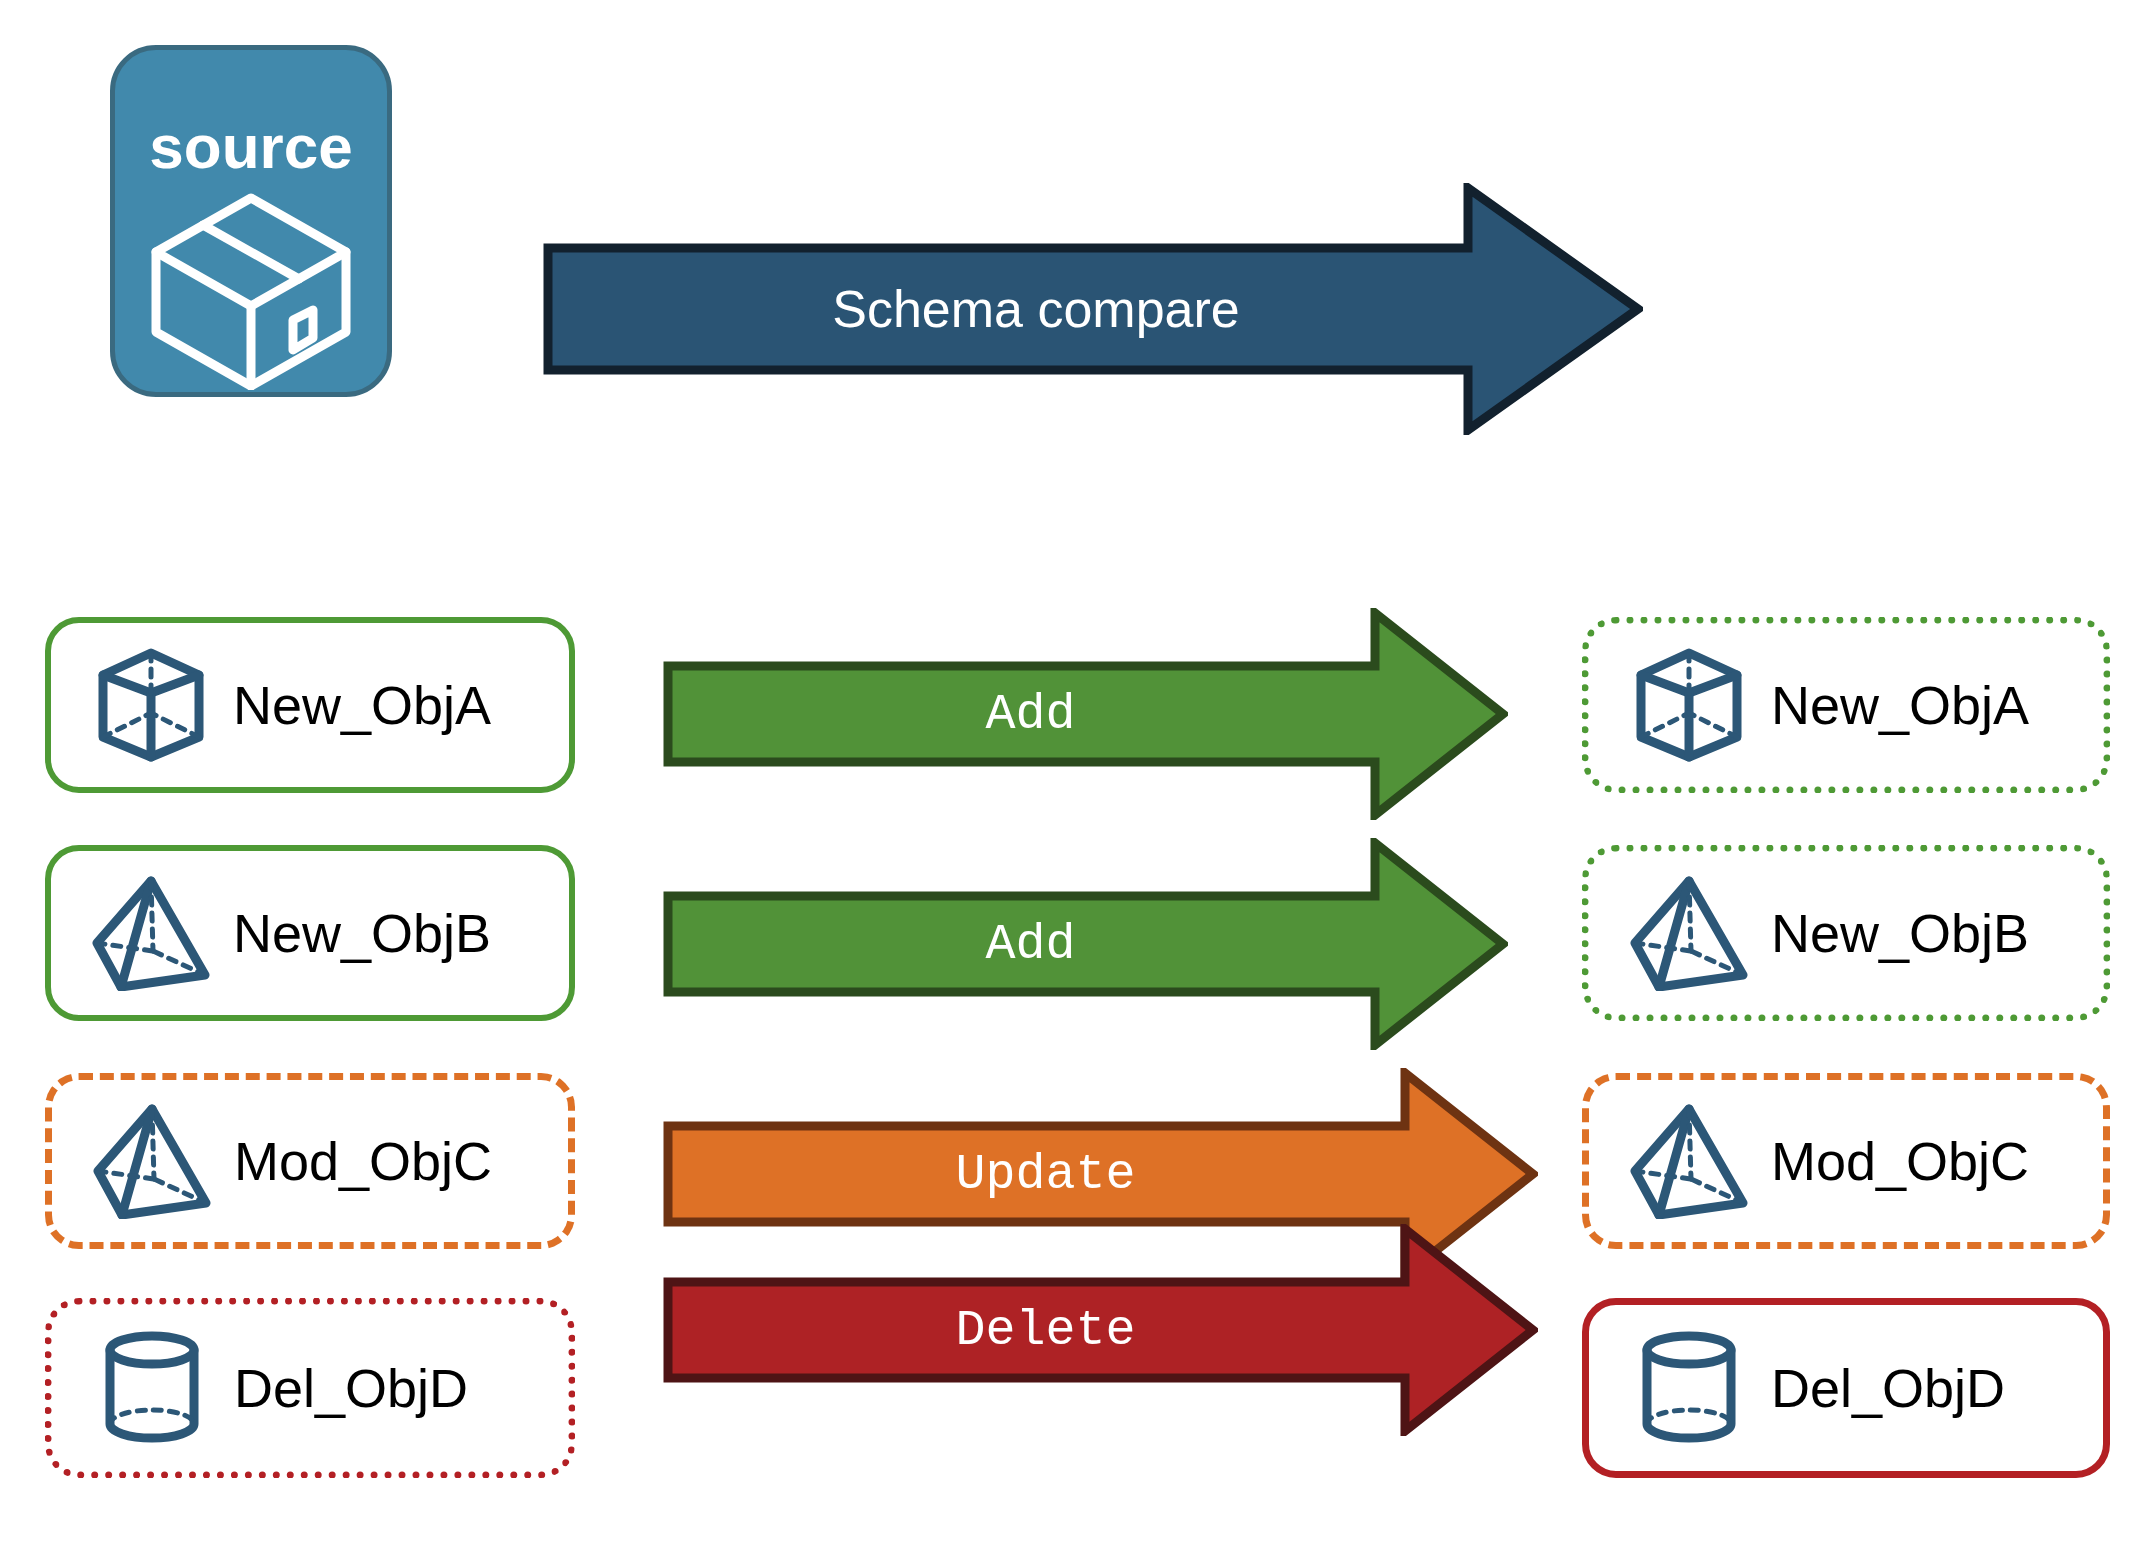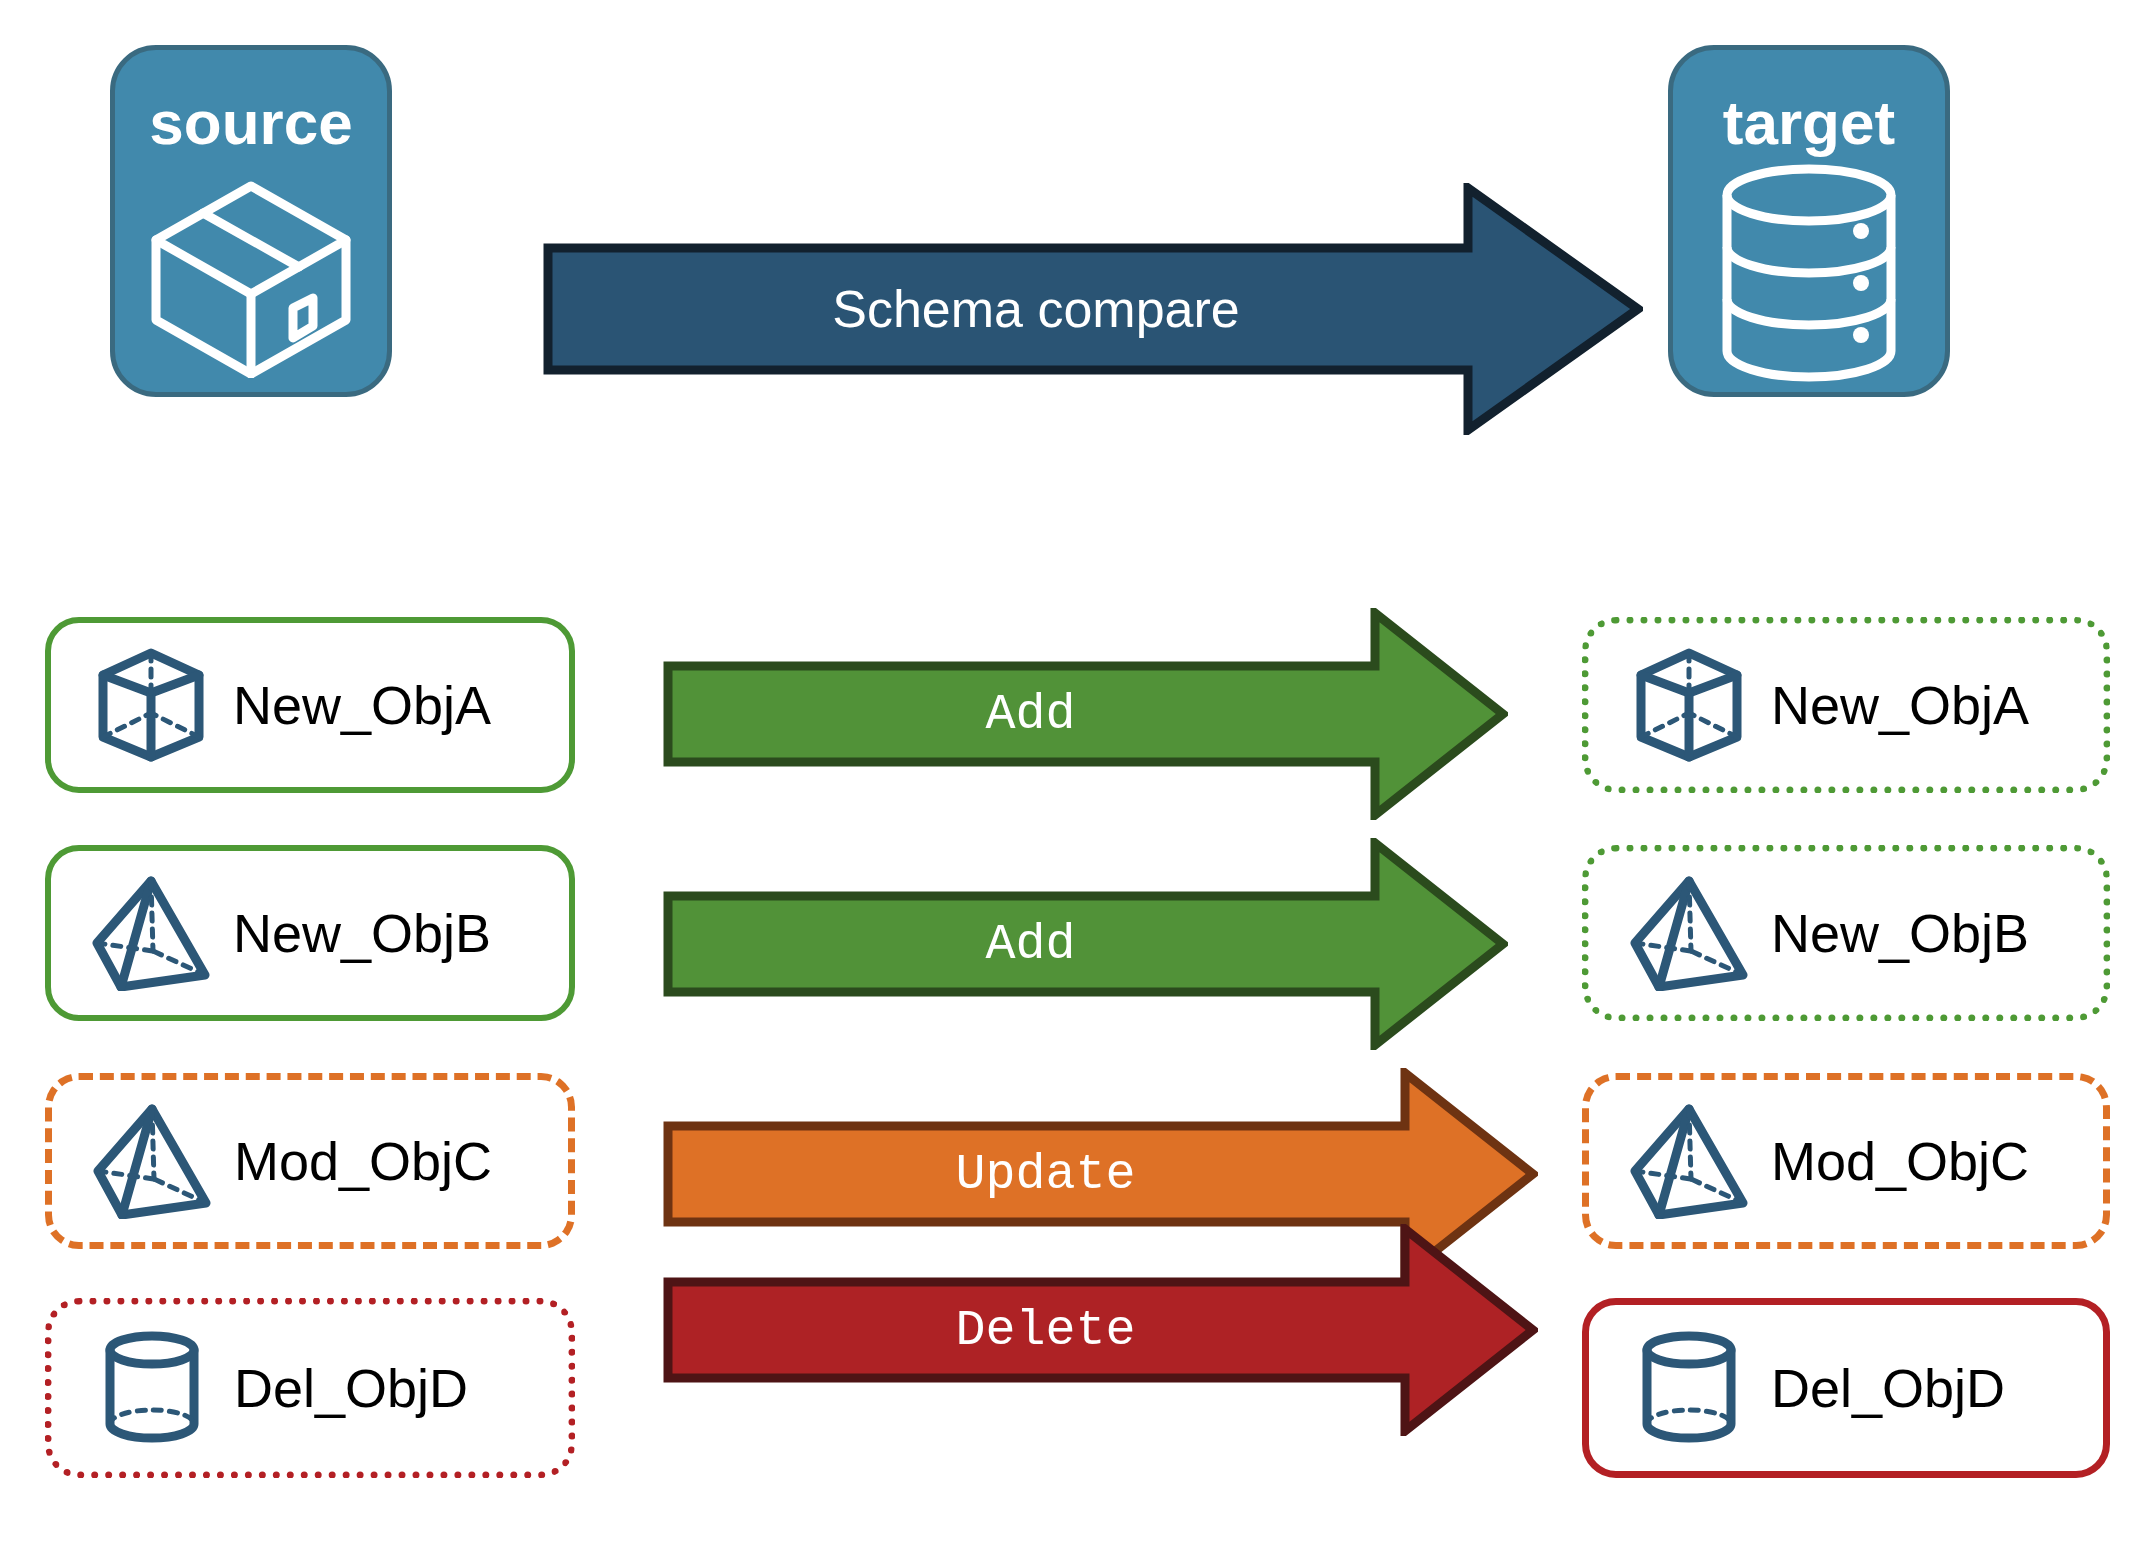--- a/index.html
+++ b/index.html
@@ -13,21 +13,21 @@
     box-sizing:border-box;
     display:flex;
     flex-direction:column;
     align-items:center;
   }
   .endpoint .title{
     color:#ffffff;
     font-weight:bold;
     font-size:62px;
     letter-spacing:0px;
-    margin-top:42px;
+    margin-top:66px;
     line-height:1;
   }
   .endpoint .glyph{flex:1;display:flex;align-items:center;justify-content:center;width:100%;}
 
   
   .compare-arrow{position:absolute;}
   .compare-arrow .label{
     position:absolute;left:0;top:0;width:100%;height:100%;
     display:flex;align-items:center;justify-content:center;
     color:#ffffff;font-size:52px;
@@ -84,36 +84,20 @@
           <polygon points="110,18 205,72 110,126 15,72"></polygon>
           <polyline points="15,72 15,152 110,206 205,152 205,72"></polyline>
           <line x1="110" y1="126" x2="110" y2="206"></line>
           <line x1="62" y1="45" x2="158" y2="99"></line>
         </g>
         <polygon points="152,140 172,130 172,158 152,170" fill="none" stroke="#ffffff" stroke-width="9" stroke-linejoin="round"></polygon>
       </svg>
     </div>
   </div>
 
-  <div class="endpoint" style="left:1668px;top:45px;width:282px;height:352px;background:#4189AC;border:5px solid #3A6A80;">
-    <div class="title">target</div>
-    <div class="glyph">
-      <svg width="200" height="220" viewBox="0 0 200 220" aria-hidden="true">
-        <g fill="none" stroke="#ffffff" stroke-width="9" stroke-linejoin="round">
-          <ellipse cx="100" cy="32" rx="82" ry="26"></ellipse>
-          <path d="M18 32 L18 188 A82 26 0 0 0 182 188 L182 32"></path>
-          <path d="M18 84 A82 26 0 0 0 182 84"></path>
-          <path d="M18 136 A82 26 0 0 0 182 136"></path>
-        </g>
-        <circle cx="152" cy="68" r="8" fill="#ffffff"></circle>
-        <circle cx="152" cy="120" r="8" fill="#ffffff"></circle>
-        <circle cx="152" cy="172" r="8" fill="#ffffff"></circle>
-      </svg>
-    </div>
-  </div>
 
   <div class="compare-arrow" style="left:543px;top:183px;width:1100px;height:252px;">
     <svg width="1100" height="252" viewBox="0 0 1100 252" aria-hidden="true">
       <polygon points="5,65 925,65 925,5 1095,126 925,247 925,187 5,187" fill="#2A5474" stroke="#12212E" stroke-width="9" stroke-linejoin="miter"></polygon>
     </svg>
     <div class="label">Schema compare</div>
   </div>
 
   <div class="pill solid-green" style="left:45px;top:617px;width:530px;height:176px;">
     <div class="pill-icon">

